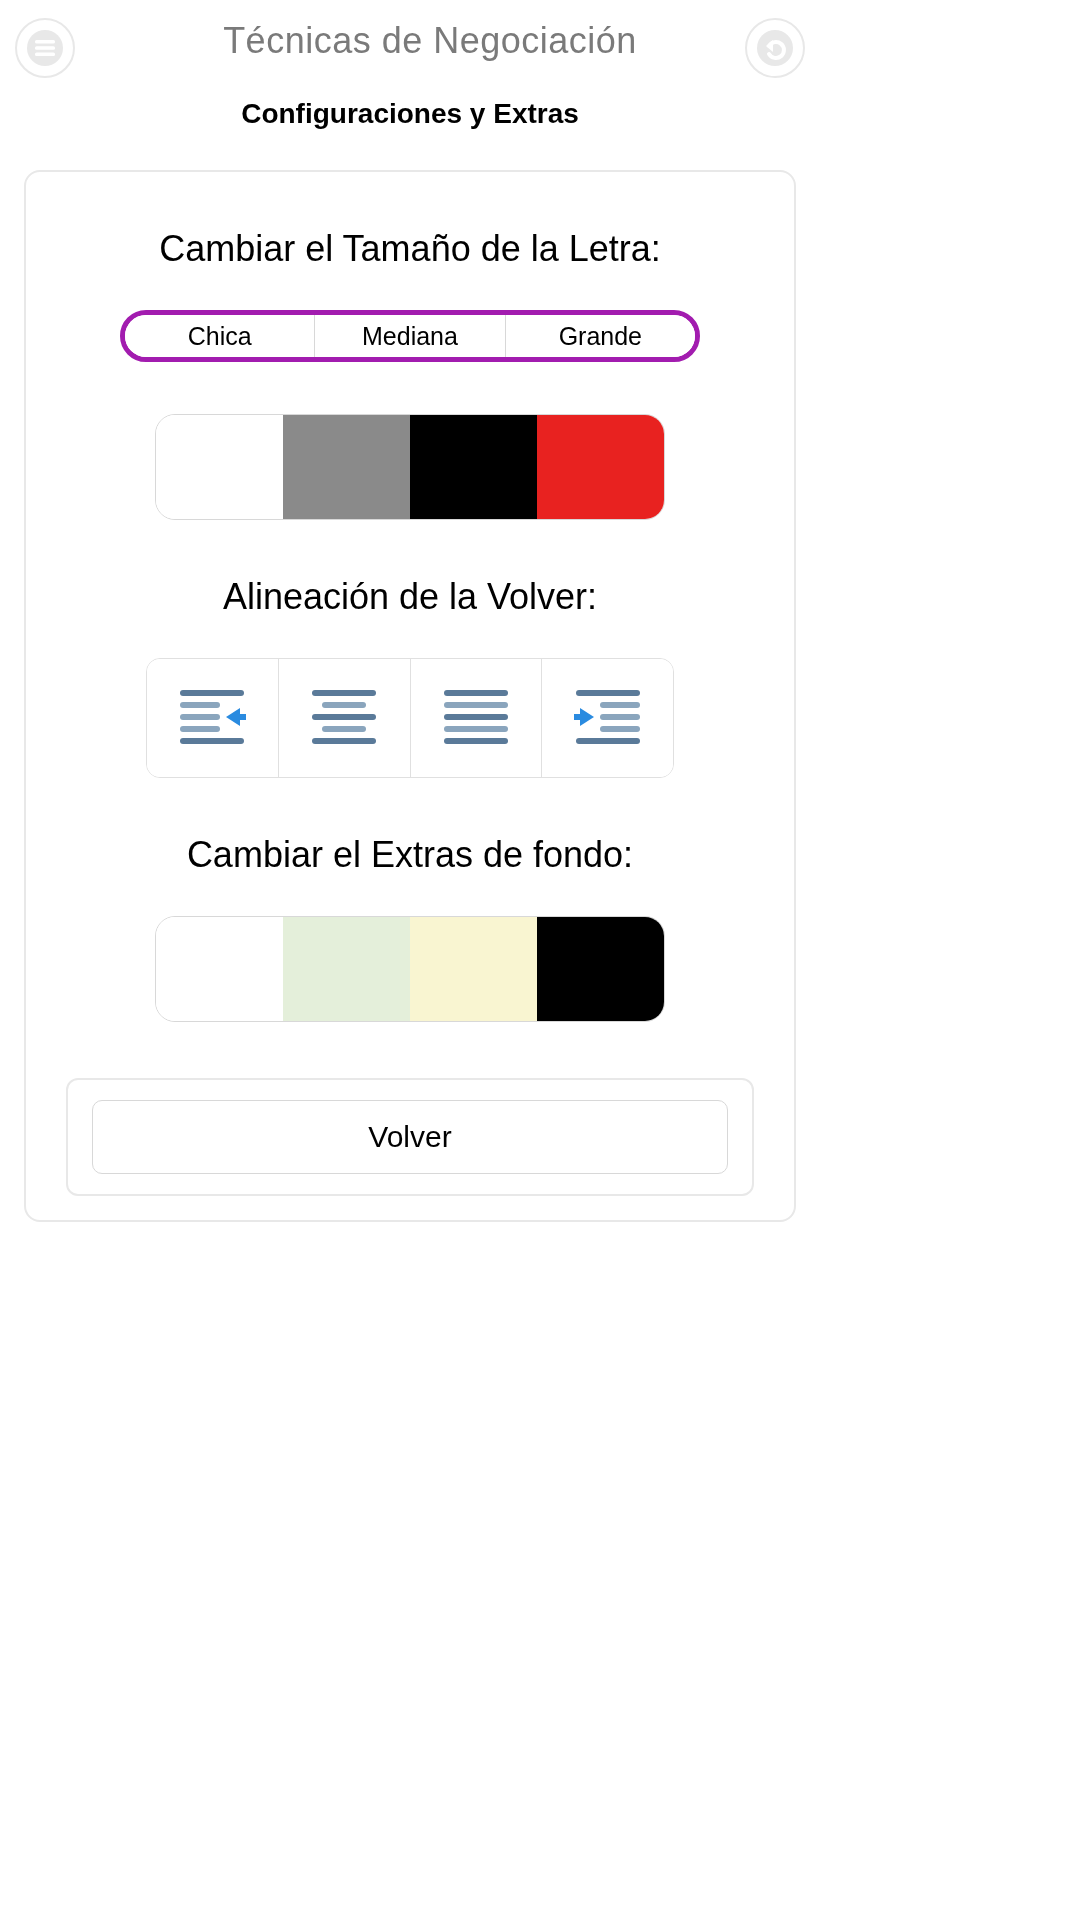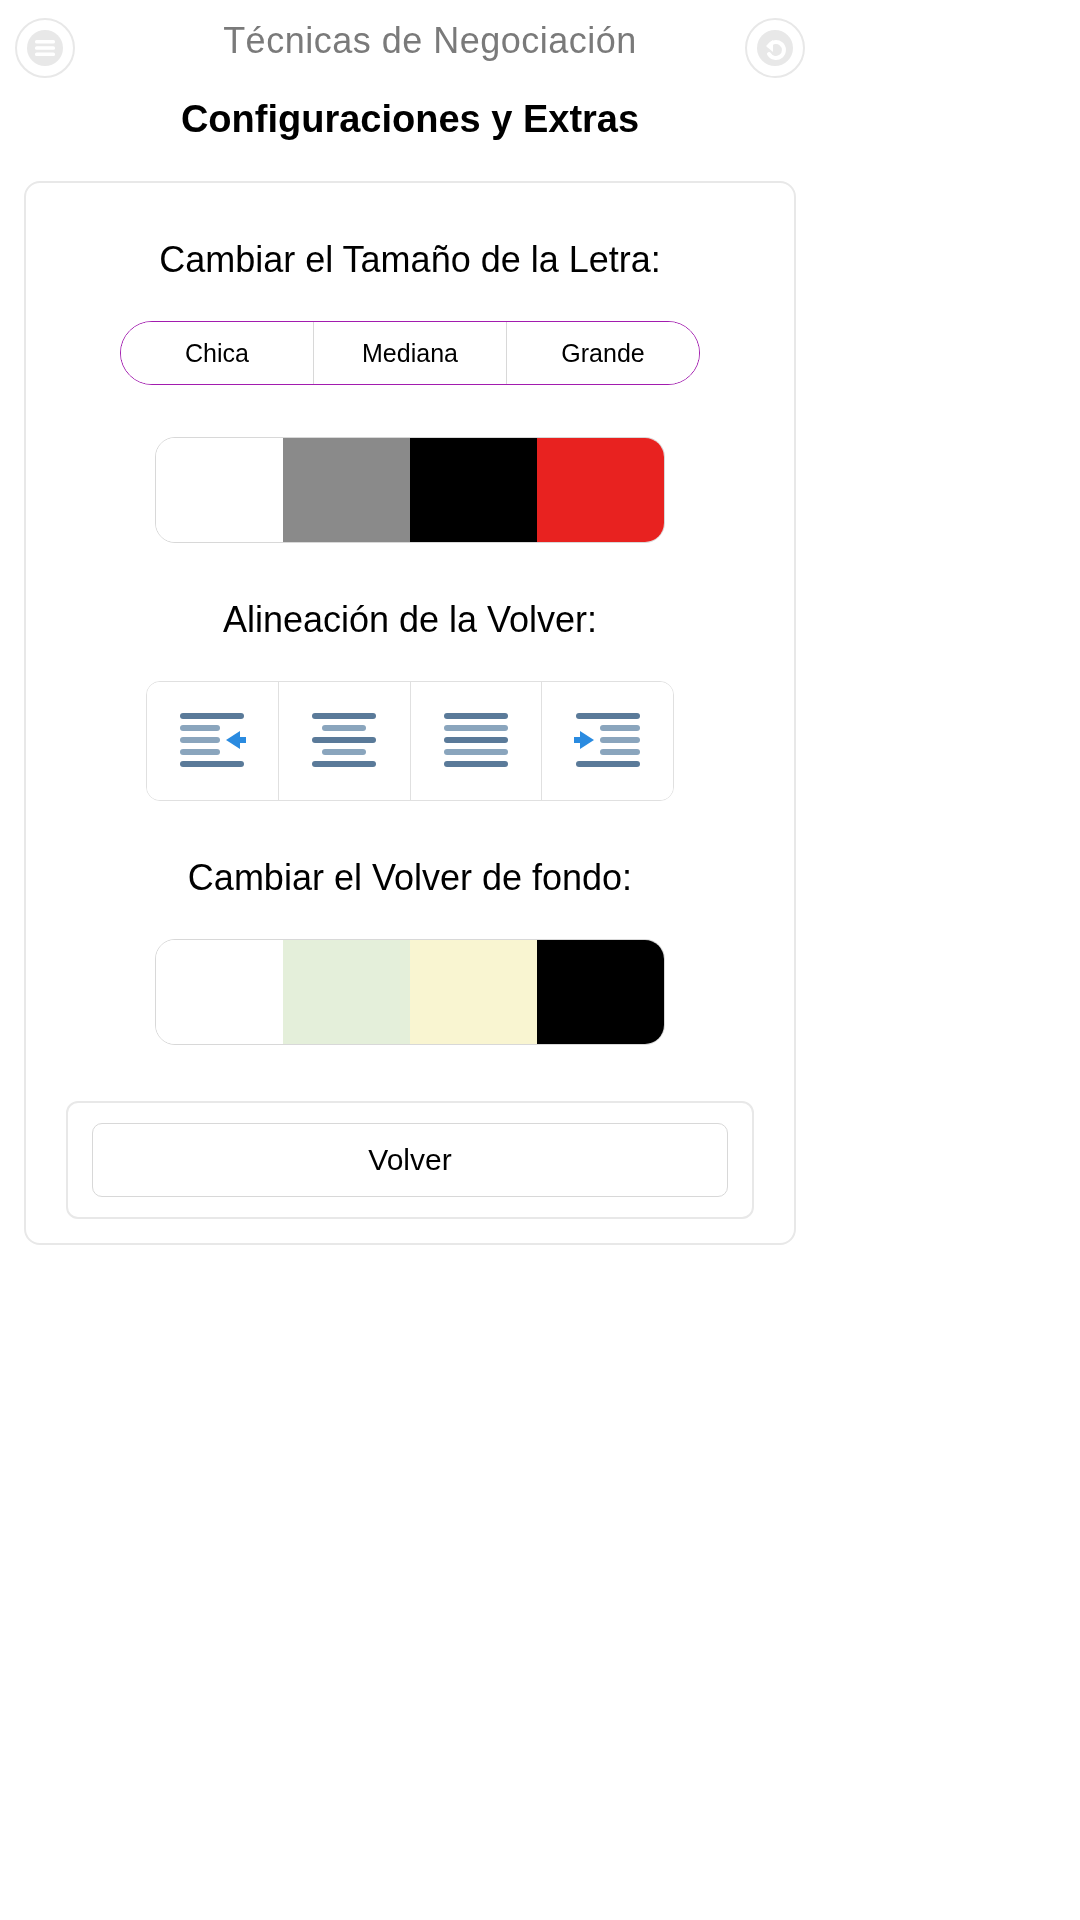--- a/index.html
+++ b/index.html
@@ -41,46 +41,46 @@
       top: 18px;
     }
     .app-title {
       font-size: 36px;
       font-weight: 500;
       color: #7a7a7a;
       letter-spacing: 0.5px;
       padding-left: 40px;
     }
     .subtitle {
-      font-size: 38px;
+      font-size: 28px;
       font-weight: 600;
       color: #000;
       margin-top: 36px;
     }
     .panel {
       margin: 40px 24px 24px 24px;
       border: 2px solid #e8e8e8;
       border-radius: 16px;
       padding: 56px 40px 24px 40px;
     }
     .section-title {
       font-size: 36px;
       font-weight: 400;
       color: #000000;
       text-align: center;
       margin-bottom: 40px;
     }
     .segmented {
       display: flex;
-      border: 1px solid #a21caf;
+      border: 5px solid #a21caf;
       border-radius: 32px;
       overflow: hidden;
       margin: 0 auto 52px auto;
       width: 580px;
-      height: 64px;
+      height: 52px;
     }
     .segmented .seg {
       flex: 1;
       display: flex;
       align-items: center;
       justify-content: center;
       font-size: 25px;
       font-weight: 500;
       color: #000;
       border-right: 1px solid #d8d8d8;
@@ -218,21 +218,21 @@
         <rect x="32" y="20" width="40" height="6" rx="3" fill="#8aa5bd"></rect>
         <rect x="32" y="32" width="40" height="6" rx="3" fill="#8aa5bd"></rect>
         <rect x="32" y="44" width="40" height="6" rx="3" fill="#8aa5bd"></rect>
         <rect x="8" y="56" width="64" height="6" rx="3" fill="#5a7a99"></rect>
         <path d="M 12 26 L 26 35 L 12 44 Z" fill="#2a8be0"></path>
         <rect x="6" y="32" width="14" height="6" fill="#2a8be0"></rect>
       </svg>
     </div>
   </div>
 
-  <div class="section-title">Cambiar el Volver de fondo:</div>
+  <div class="section-title">Cambiar el Extras de fondo:</div>
   <div class="color-row">
     <div class="color-swatch" style="background:#ffffff"></div>
     <div class="color-swatch" style="background:#e4efda"></div>
     <div class="color-swatch" style="background:#f9f5d1"></div>
     <div class="color-swatch" style="background:#000000"></div>
   </div>
 
   <div class="footer-box">
     <button class="volver-btn">Volver</button>
   </div>

